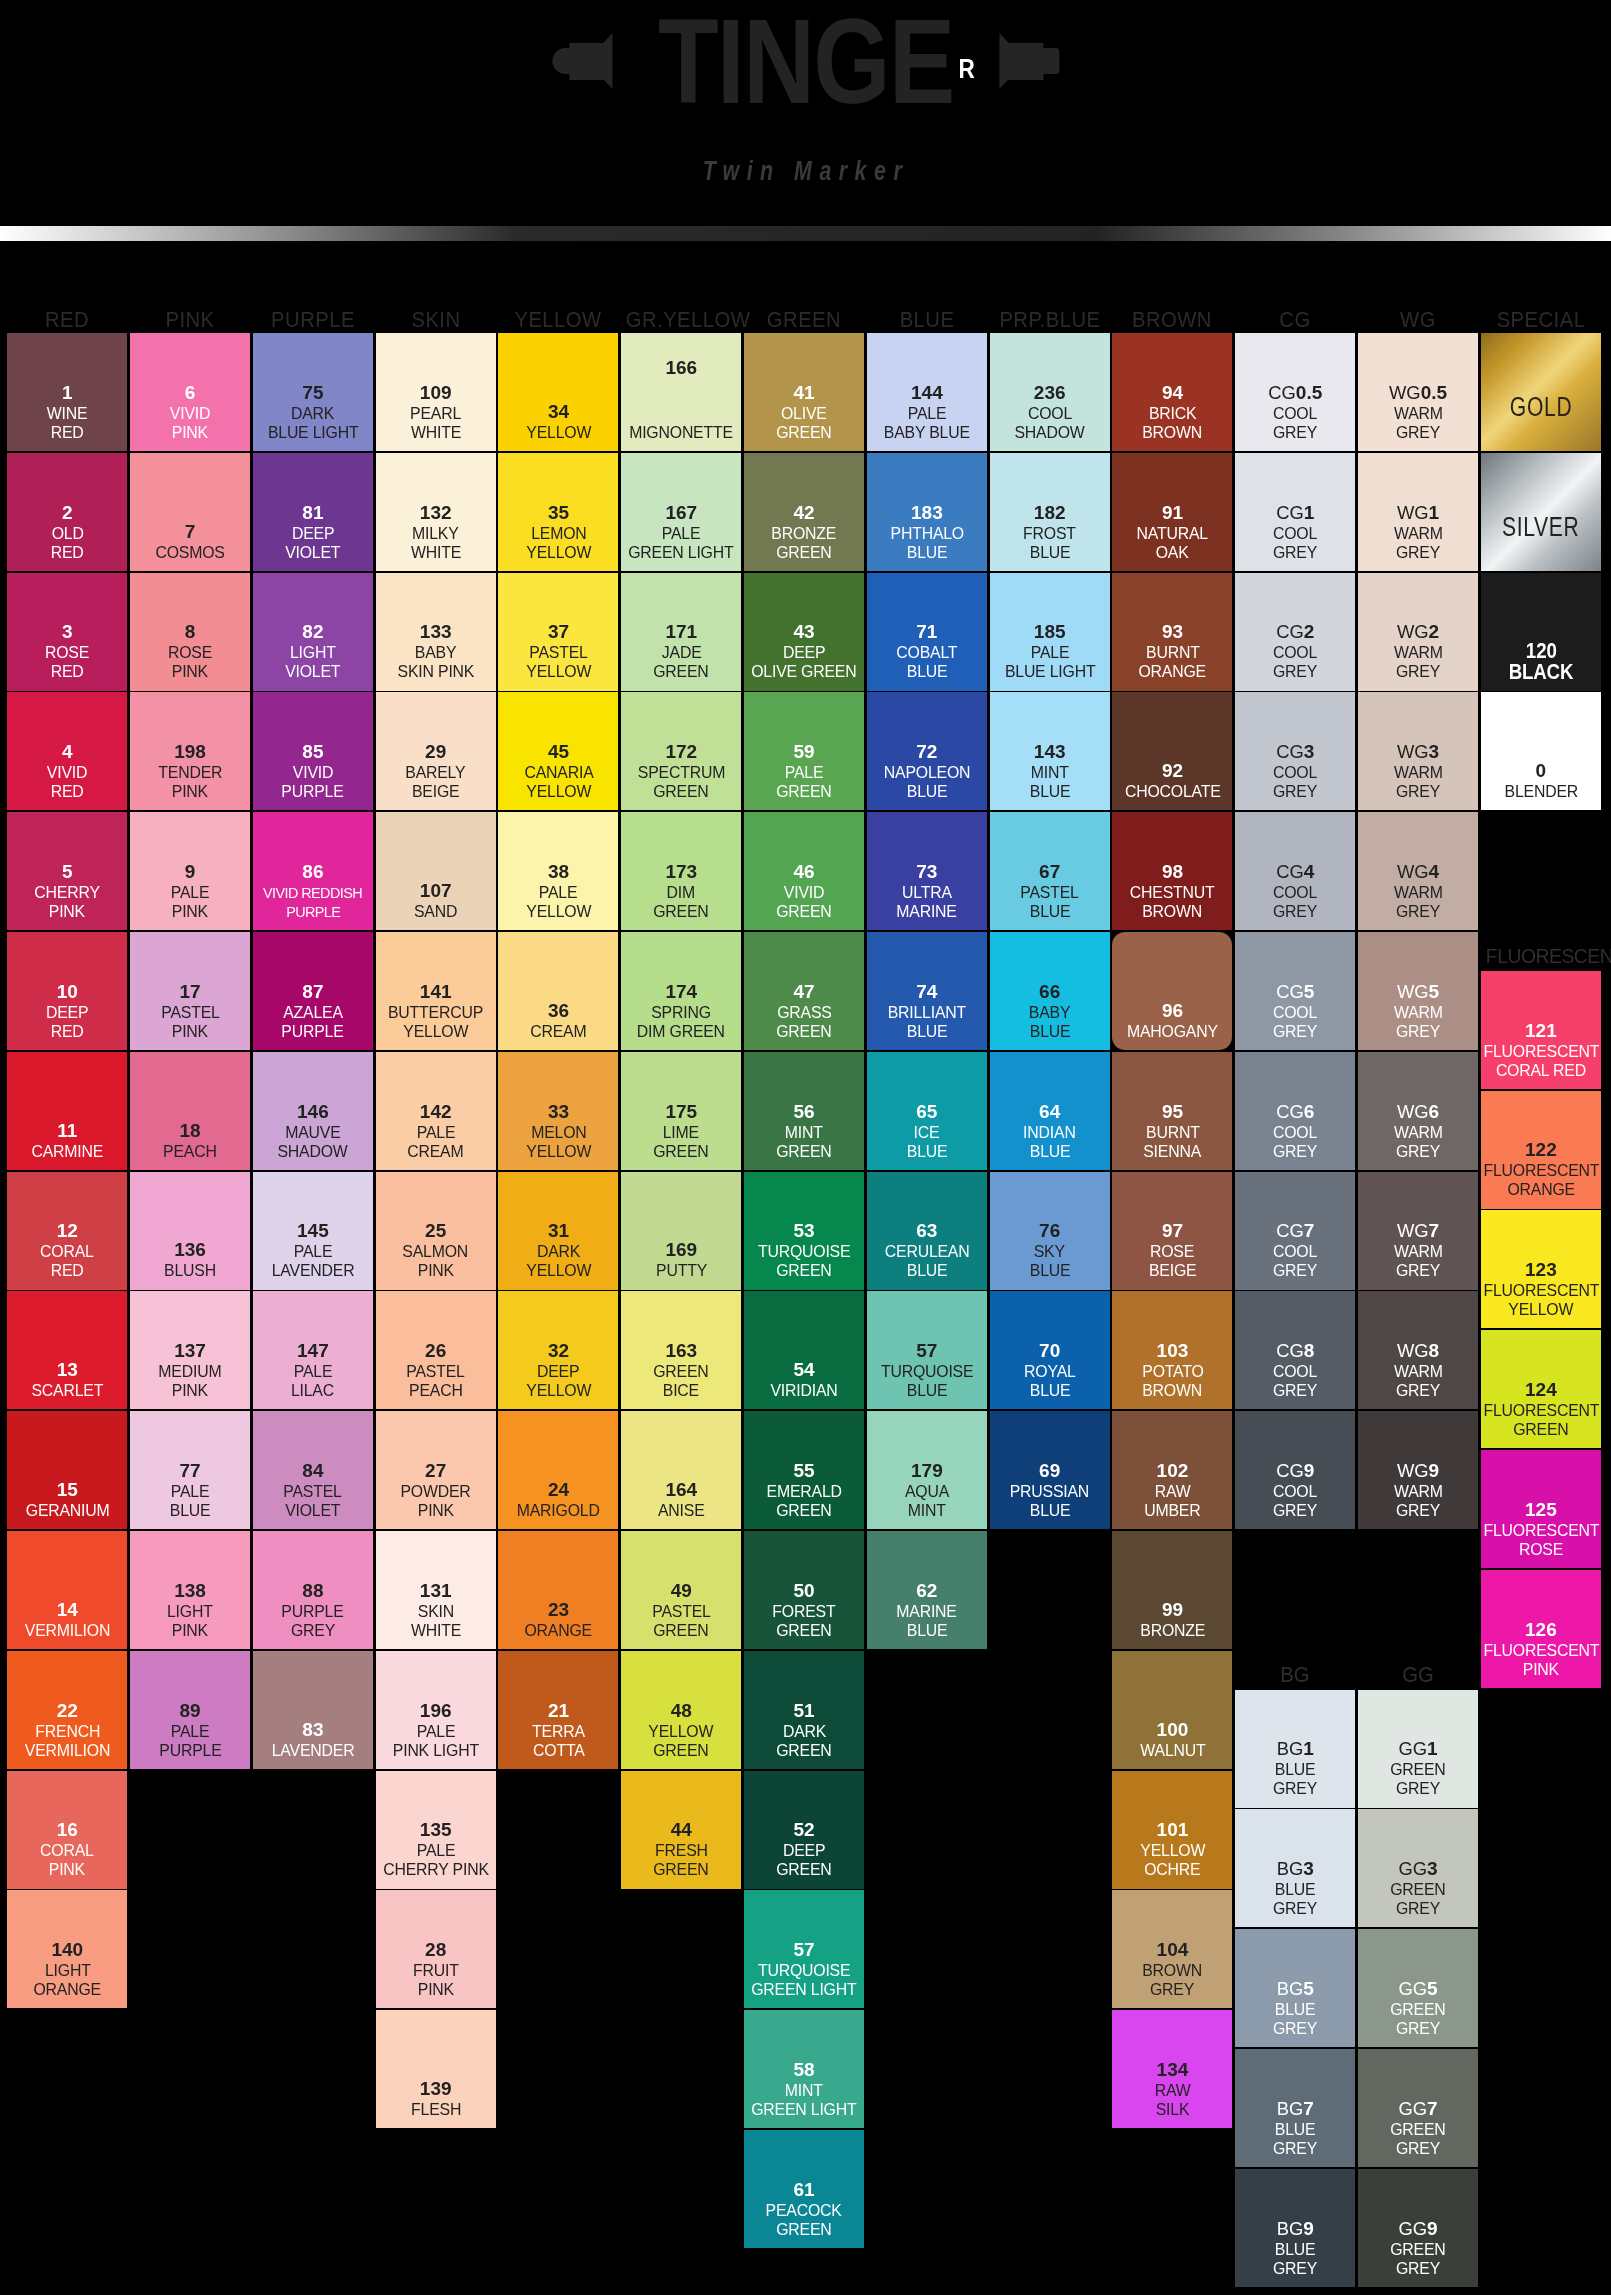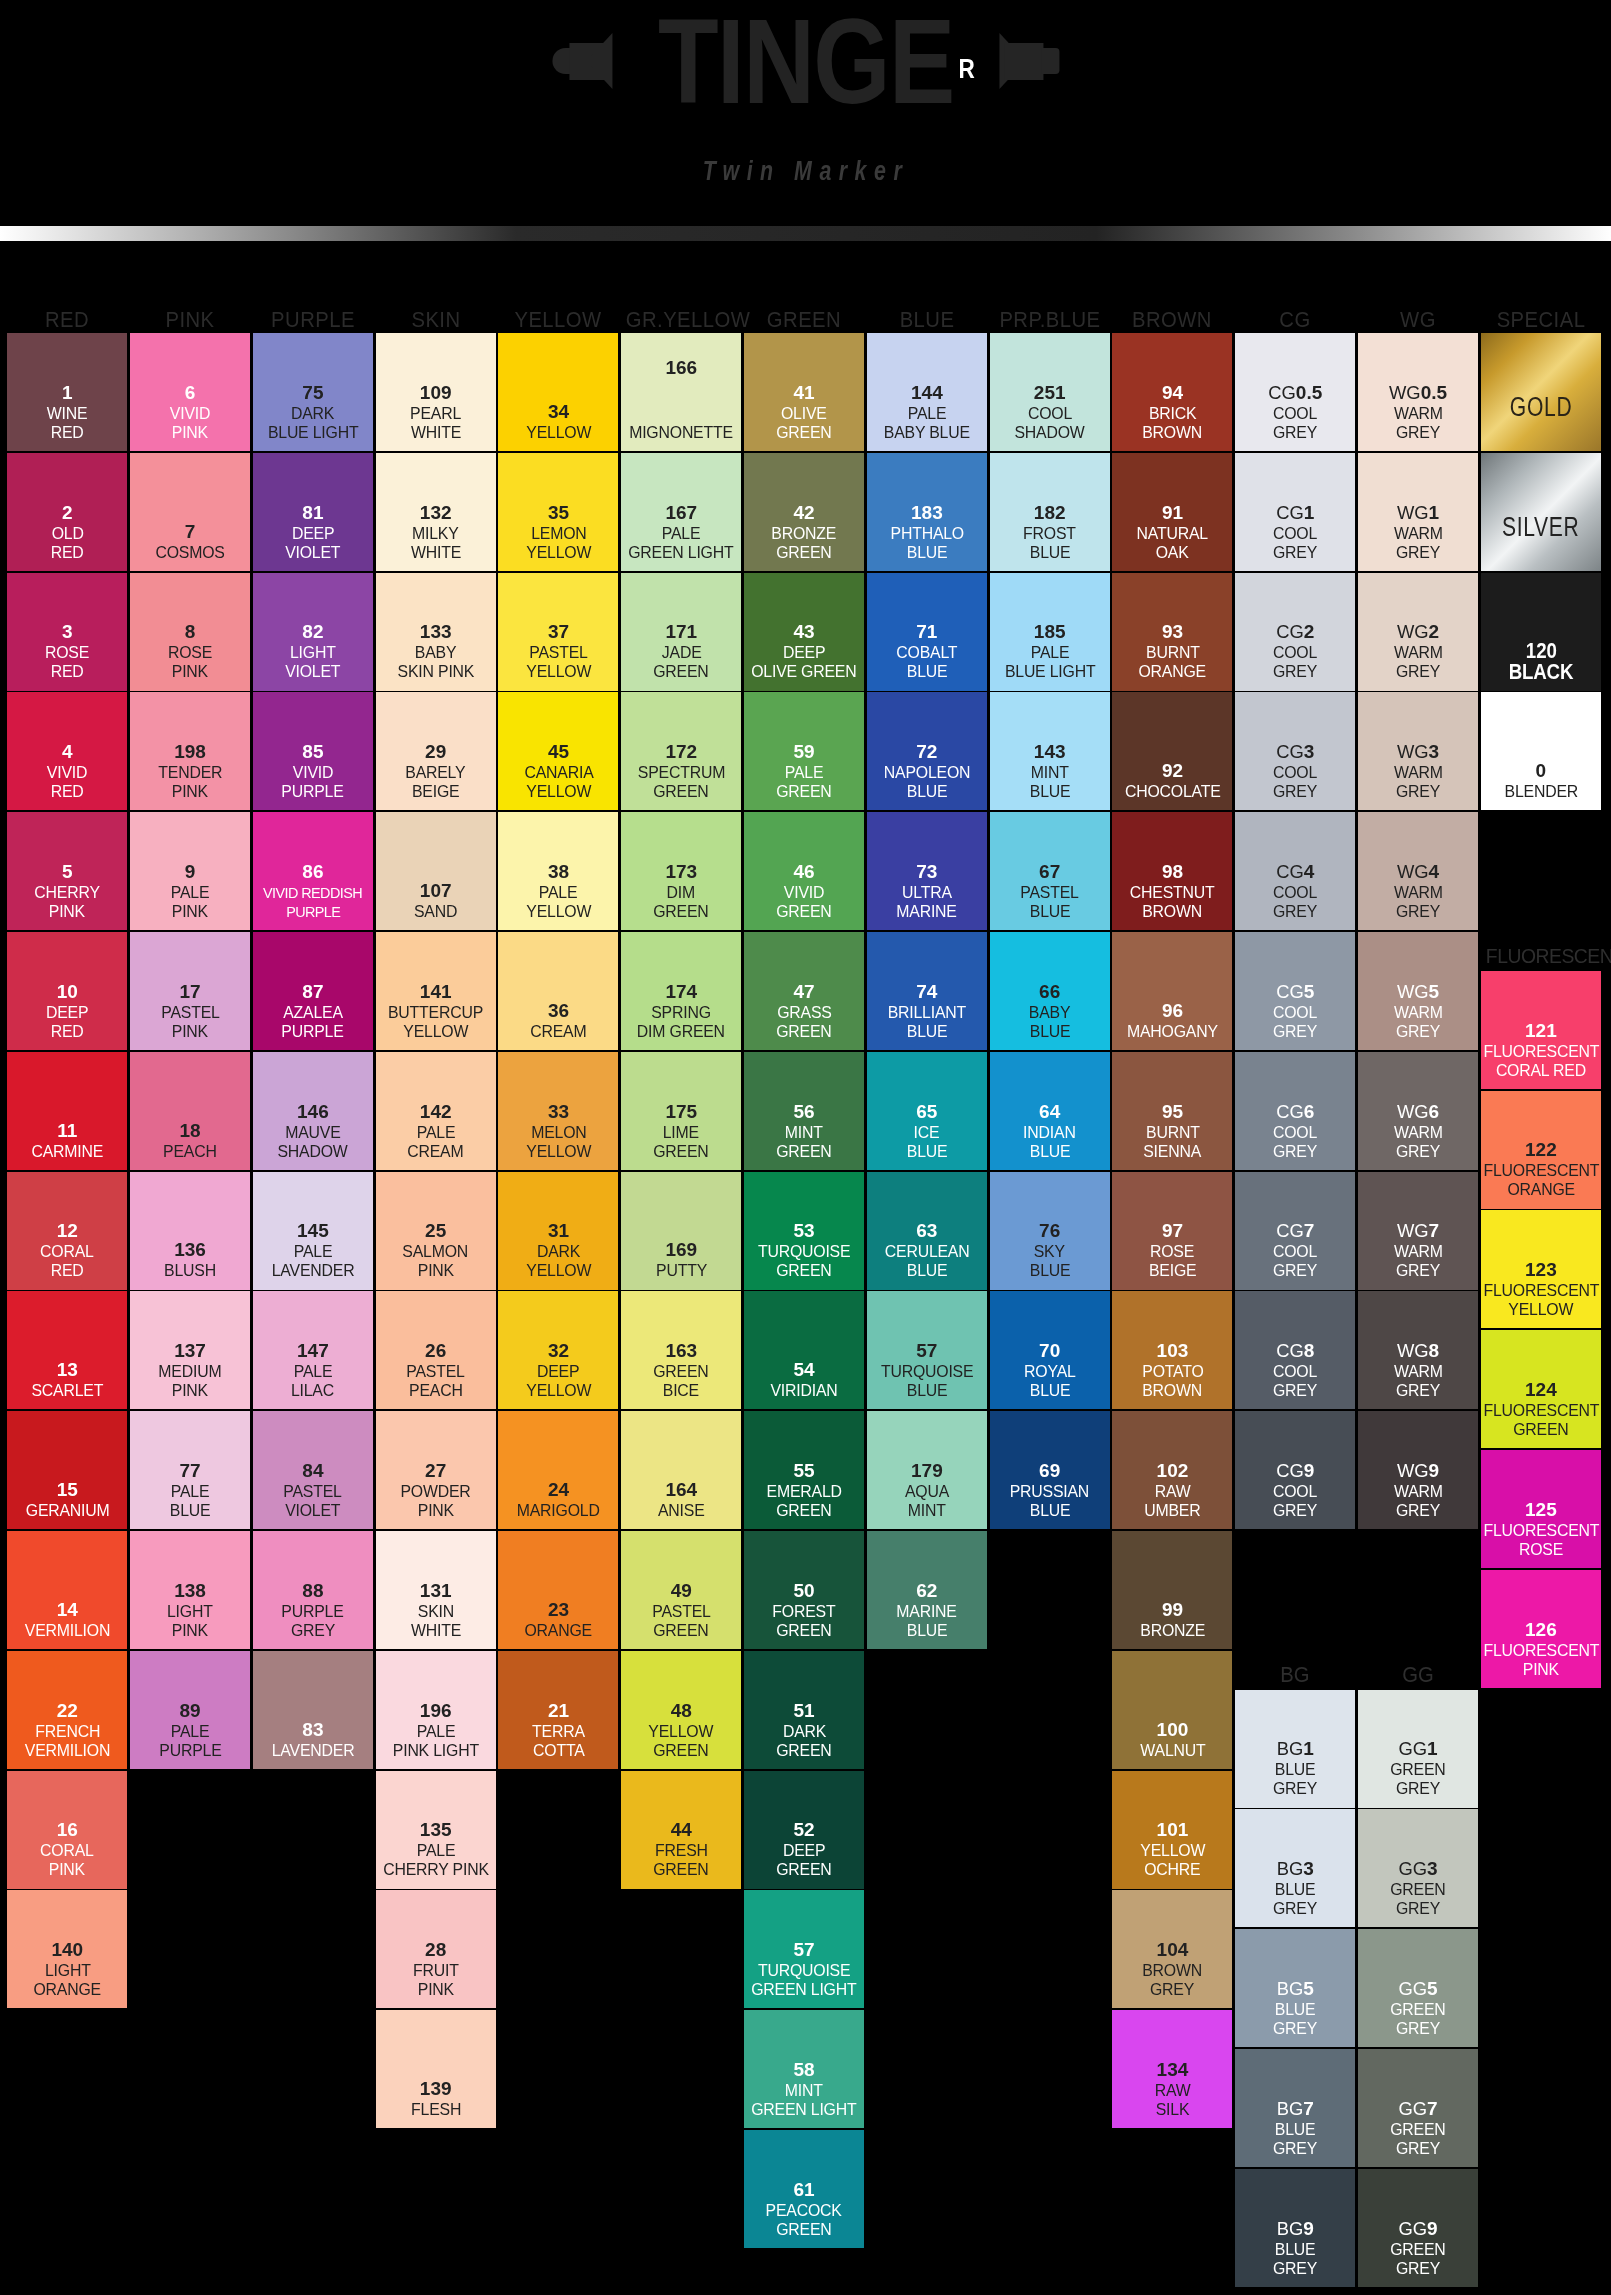--- a/index.html
+++ b/index.html
@@ -743,21 +743,21 @@
             <div class="nm">MINT</div>
           </div>
           <div class="swatch" style="background: rgb(70, 127, 107); color: rgb(255, 255, 255);">
             <div class="code">62</div>
             <div class="nm">MARINE</div>
             <div class="nm">BLUE</div>
           </div>
         </div>
         <div class="col">
           <div class="swatch" style="background: rgb(194, 228, 220); color: rgb(34, 34, 34);">
-            <div class="code">251</div>
+            <div class="code">236</div>
             <div class="nm">COOL</div>
             <div class="nm">SHADOW</div>
           </div>
           <div class="swatch" style="background: rgb(191, 228, 236); color: rgb(34, 34, 34);">
             <div class="code">182</div>
             <div class="nm">FROST</div>
             <div class="nm">BLUE</div>
           </div>
           <div class="swatch" style="background: rgb(159, 218, 247); color: rgb(34, 34, 34);">
             <div class="code">185</div>
@@ -818,21 +818,21 @@
           </div>
           <div class="swatch" style="background: rgb(92, 54, 40); color: rgb(255, 255, 255);">
             <div class="code">92</div>
             <div class="nm">CHOCOLATE</div>
           </div>
           <div class="swatch" style="background: #7f1d1d; color: rgb(255, 255, 255);">
             <div class="code">98</div>
             <div class="nm">CHESTNUT</div>
             <div class="nm">BROWN</div>
           </div>
-          <div class="swatch" style="background: rgb(154, 98, 72); color: rgb(255, 255, 255);">
+          <div class="swatch" style="background: rgb(154, 98, 72); color: rgb(255, 255, 255); border-radius: 13px;">
             <div class="code">96</div>
             <div class="nm">MAHOGANY</div>
           </div>
           <div class="swatch" style="background: rgb(139, 86, 64); color: rgb(255, 255, 255);">
             <div class="code">95</div>
             <div class="nm">BURNT</div>
             <div class="nm">SIENNA</div>
           </div>
           <div class="swatch" style="background: rgb(142, 84, 68); color: rgb(255, 255, 255);">
             <div class="code">97</div>

